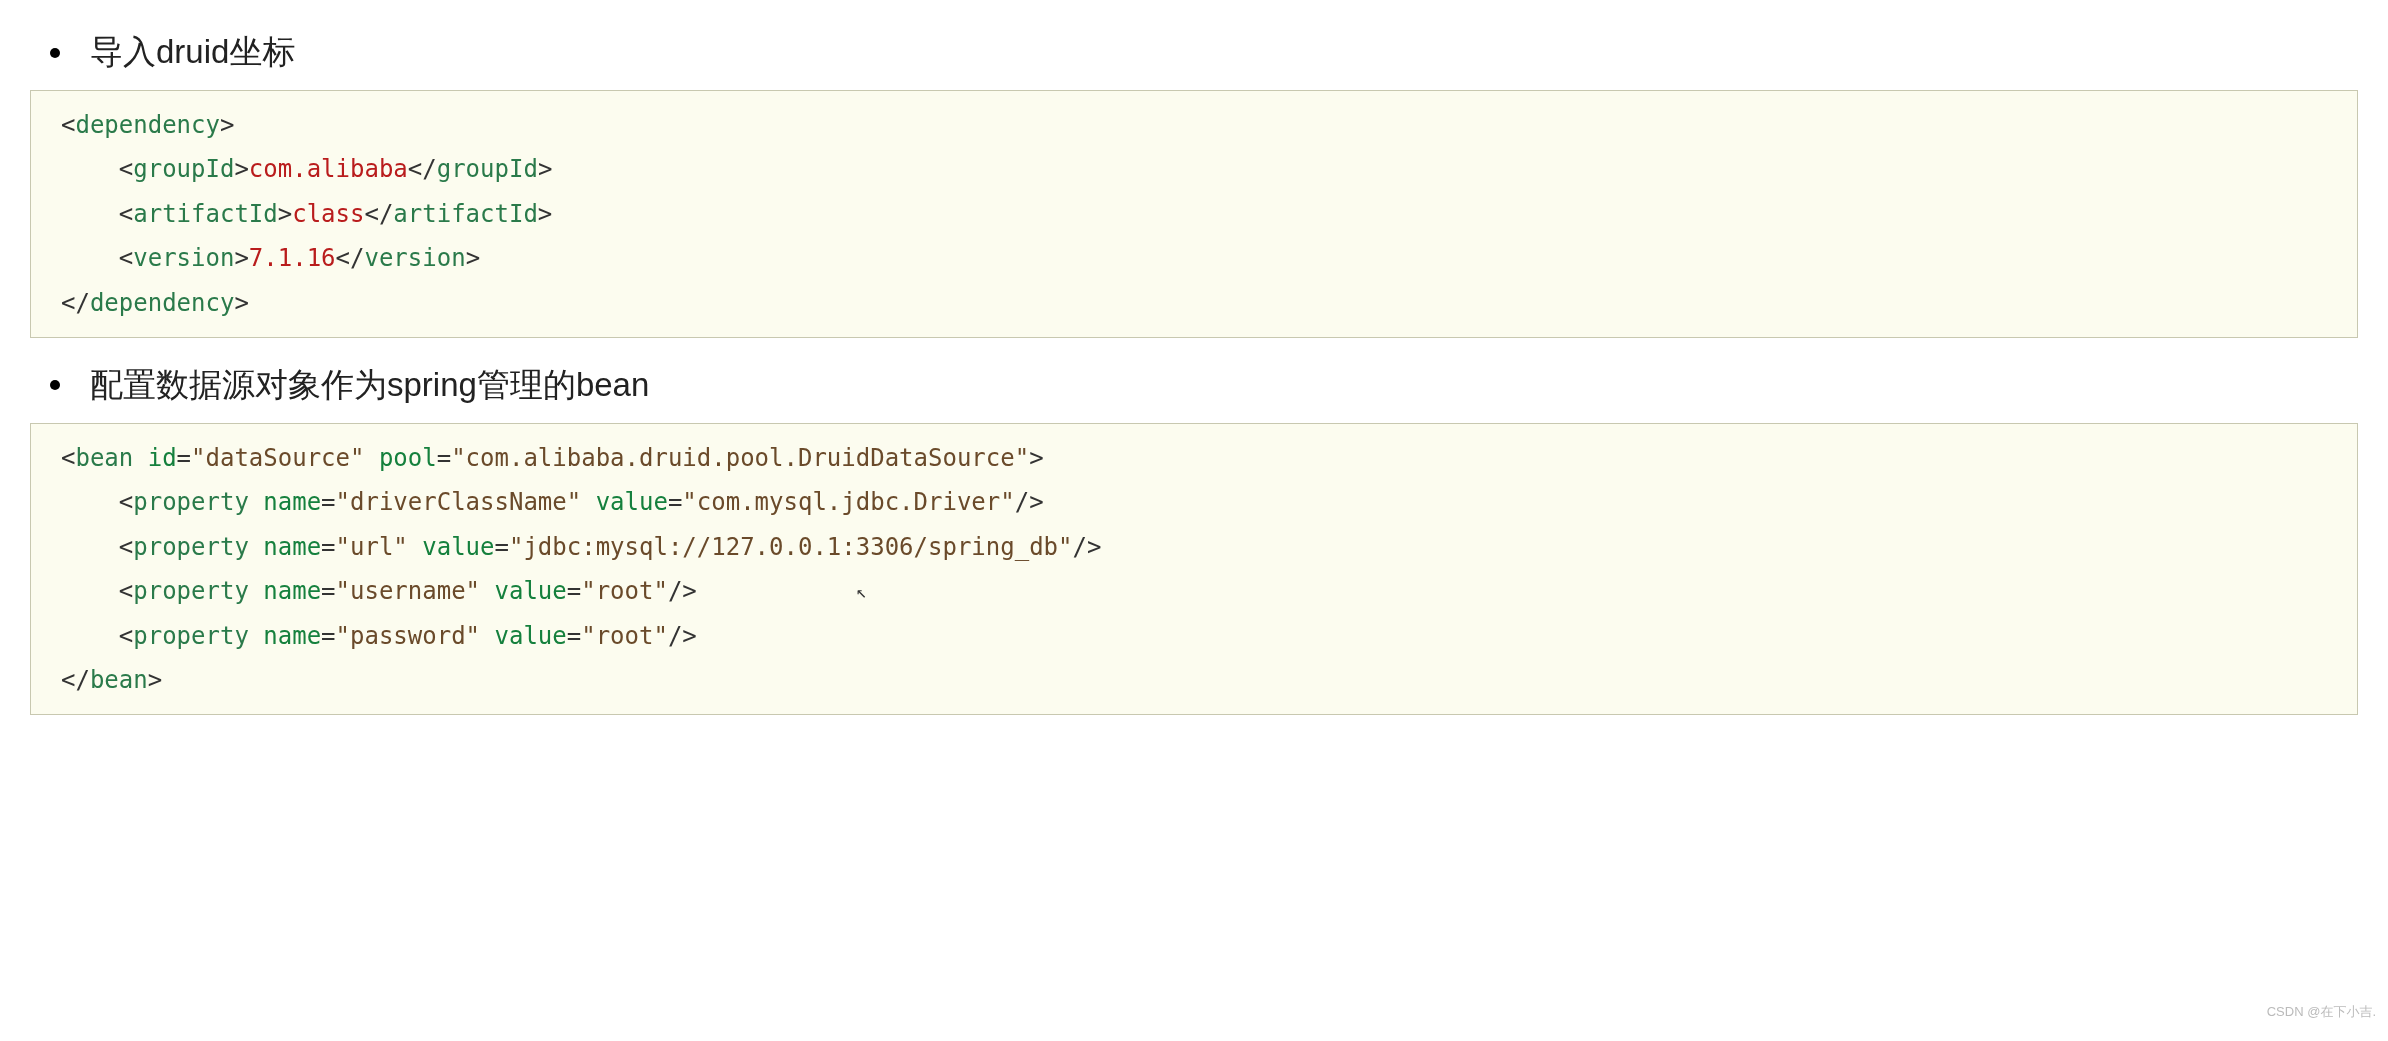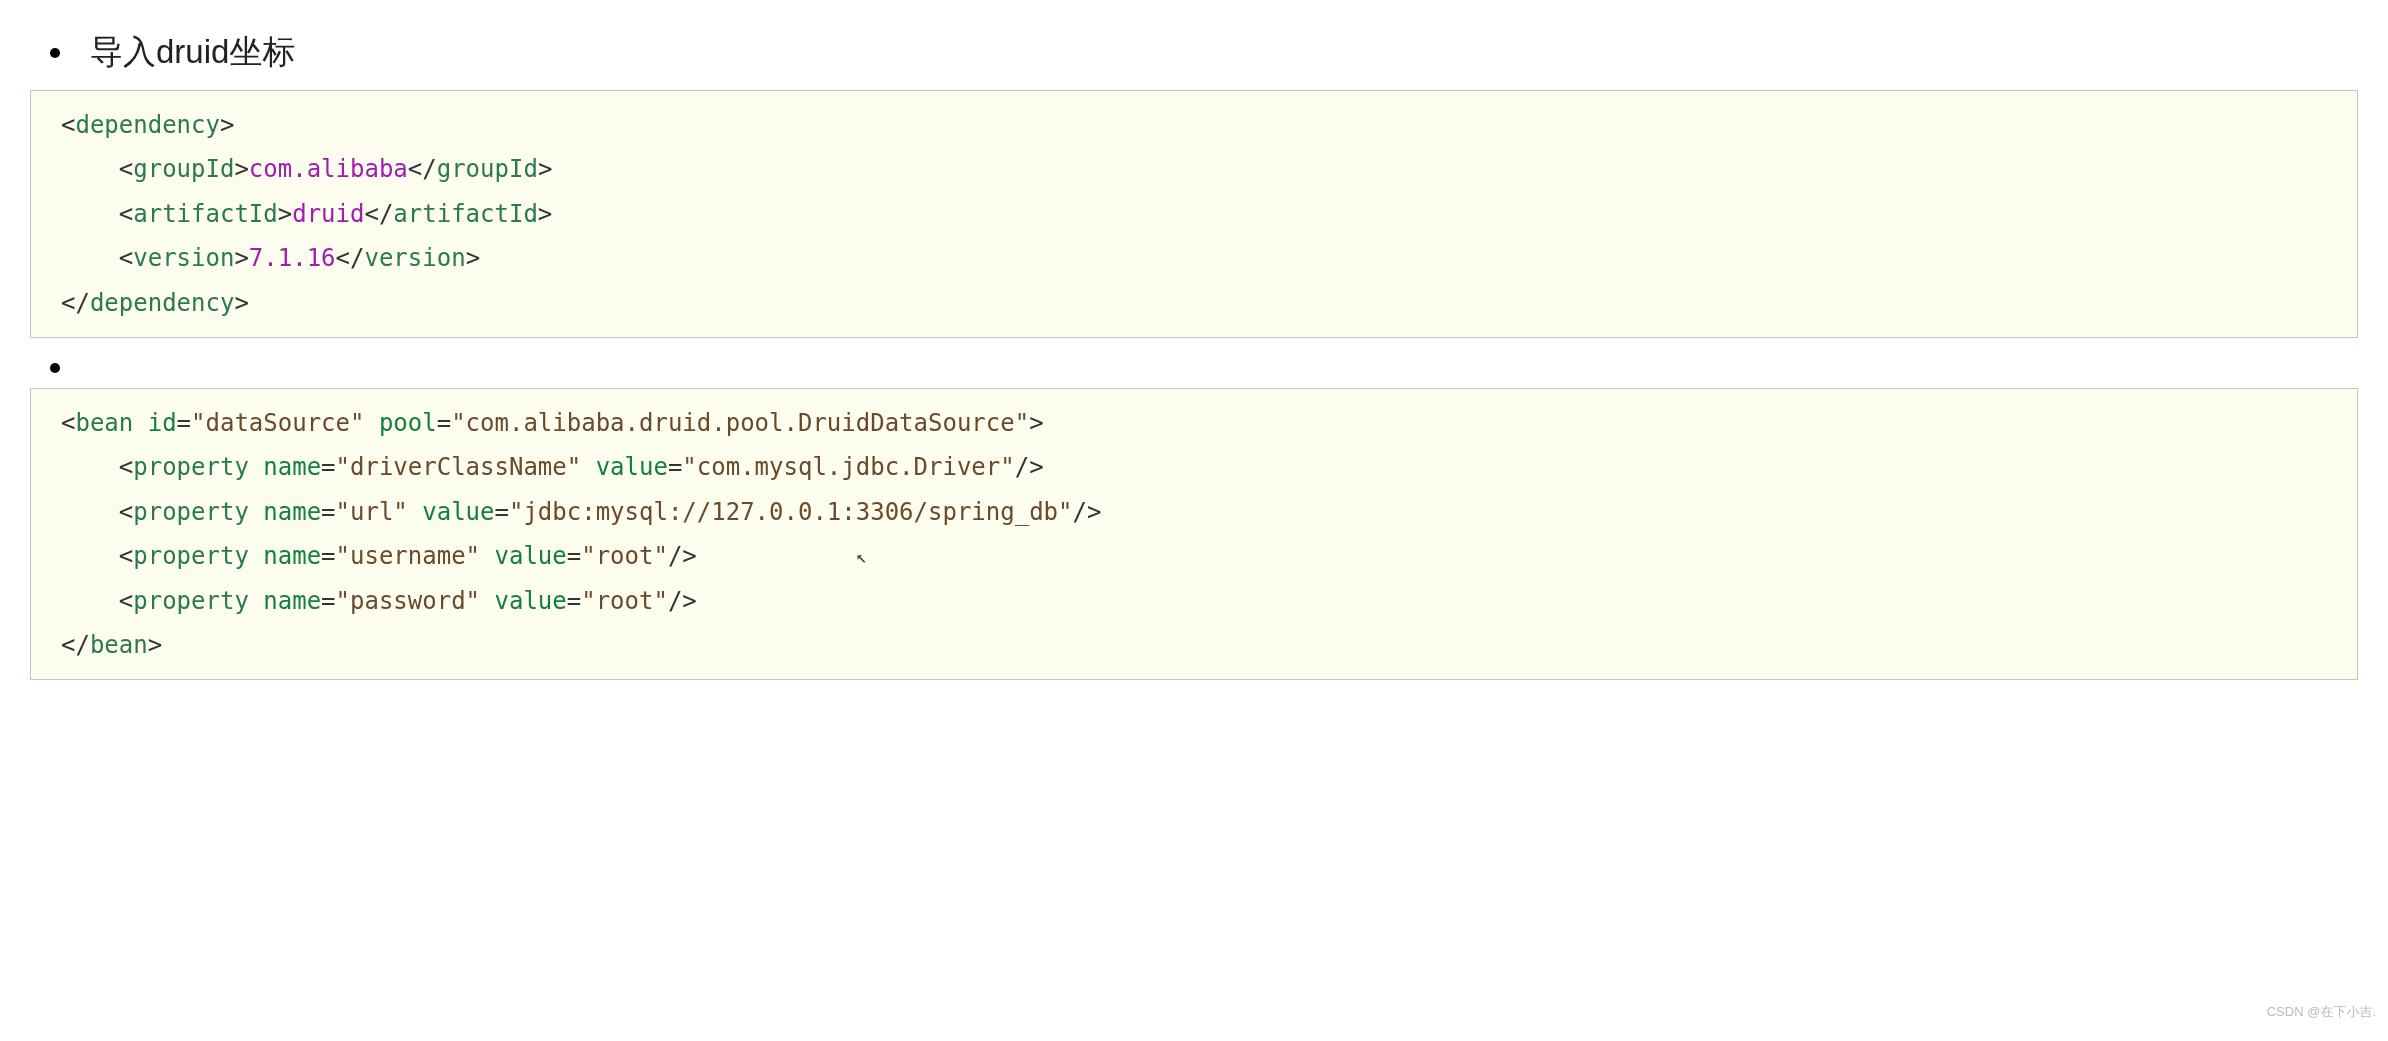--- a/index.html
+++ b/index.html
@@ -33,21 +33,21 @@
     margin: 0 0 25px 0;
     font-family: Consolas, Monaco, monospace;
     font-size: 24px;
     line-height: 1.85;
     white-space: pre;
     overflow-x: auto;
   }
   .tag { color: #2a7a4a; }
   .attr-name { color: #15803d; }
   .attr-value { color: #6a4a2a; }
-  .text-content { color: #a21caf; margin-top: 28px; }
+  .text-content { color: #b91c1c; margin-top: 28px; }
   .cursor {
     display: inline-block;
     font-size: 18px;
     color: #333;
     vertical-align: middle;
   }
   .watermark {
     position: fixed;
     bottom: 20px;
     right: 12px;
@@ -58,26 +58,27 @@
 </head>
 <body>
 
 <div class="bullet-heading">
   <span class="bullet-dot"></span>
   <span class="bullet-text">导入druid坐标</span>
 </div>
 
 <div class="code-block">&lt;<span class="tag">dependency</span>&gt;
     &lt;<span class="tag">groupId</span>&gt;<span class="text-content">com.alibaba</span>&lt;/<span class="tag">groupId</span>&gt;
-    &lt;<span class="tag">artifactId</span>&gt;<span class="text-content">druid</span>&lt;/<span class="tag">artifactId</span>&gt;
+    &lt;<span class="tag">artifactId</span>&gt;<span class="text-content">class</span>&lt;/<span class="tag">artifactId</span>&gt;
     &lt;<span class="tag">version</span>&gt;<span class="text-content">7.1.16</span>&lt;/<span class="tag">version</span>&gt;
 &lt;/<span class="tag">dependency</span>&gt;</div>
 
 <div class="bullet-heading">
   <span class="bullet-dot"></span>
+  <span class="bullet-text">配置数据源对象作为spring管理的bean</span>
 </div>
 
 <div class="code-block">&lt;<span class="tag">bean</span> <span class="attr-name">id</span>=<span class="attr-value">"dataSource"</span> <span class="attr-name">pool</span>=<span class="attr-value">"com.alibaba.druid.pool.DruidDataSource"</span>&gt;
     &lt;<span class="tag">property</span> <span class="attr-name">name</span>=<span class="attr-value">"driverClassName"</span> <span class="attr-name">value</span>=<span class="attr-value">"com.mysql.jdbc.Driver"</span>/&gt;
     &lt;<span class="tag">property</span> <span class="attr-name">name</span>=<span class="attr-value">"url"</span> <span class="attr-name">value</span>=<span class="attr-value">"jdbc:mysql://127.0.0.1:3306/spring_db"</span>/&gt;
     &lt;<span class="tag">property</span> <span class="attr-name">name</span>=<span class="attr-value">"username"</span> <span class="attr-name">value</span>=<span class="attr-value">"root"</span>/&gt;           <span class="cursor">↖</span>
     &lt;<span class="tag">property</span> <span class="attr-name">name</span>=<span class="attr-value">"password"</span> <span class="attr-name">value</span>=<span class="attr-value">"root"</span>/&gt;
 &lt;/<span class="tag">bean</span>&gt;</div>
 
 <div class="watermark">CSDN @在下小吉.</div>

